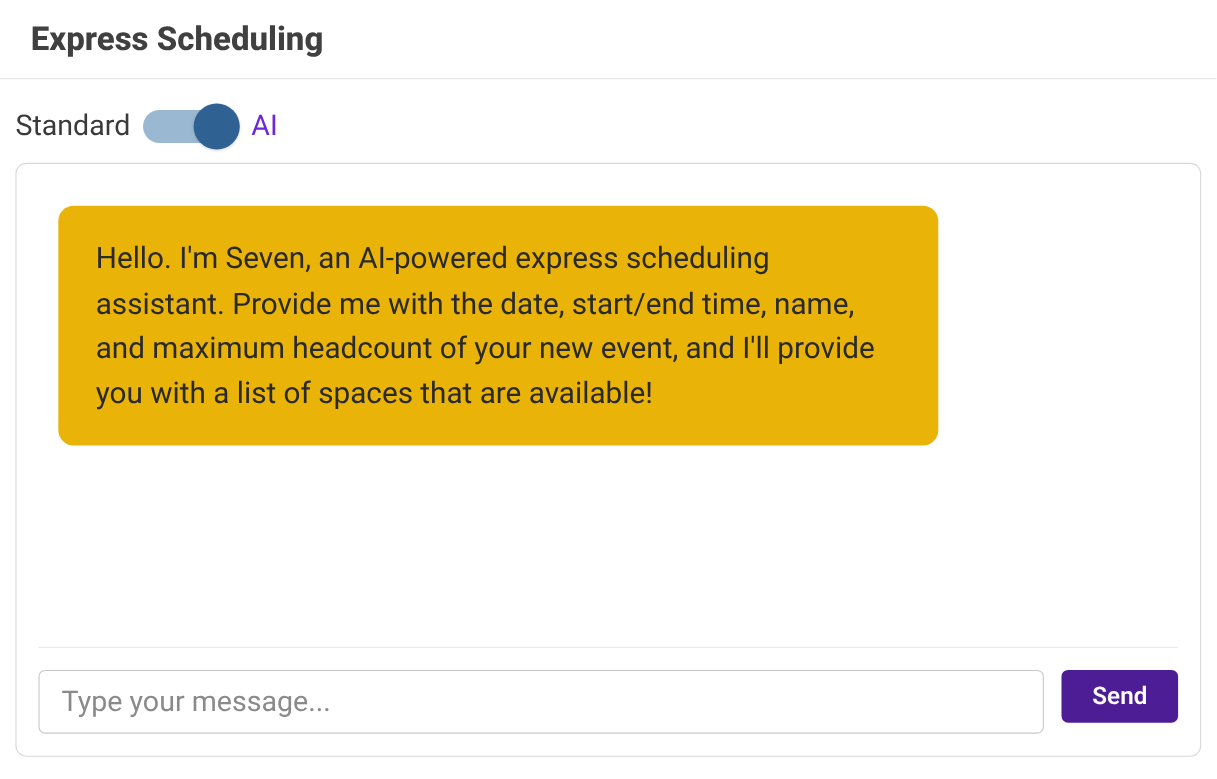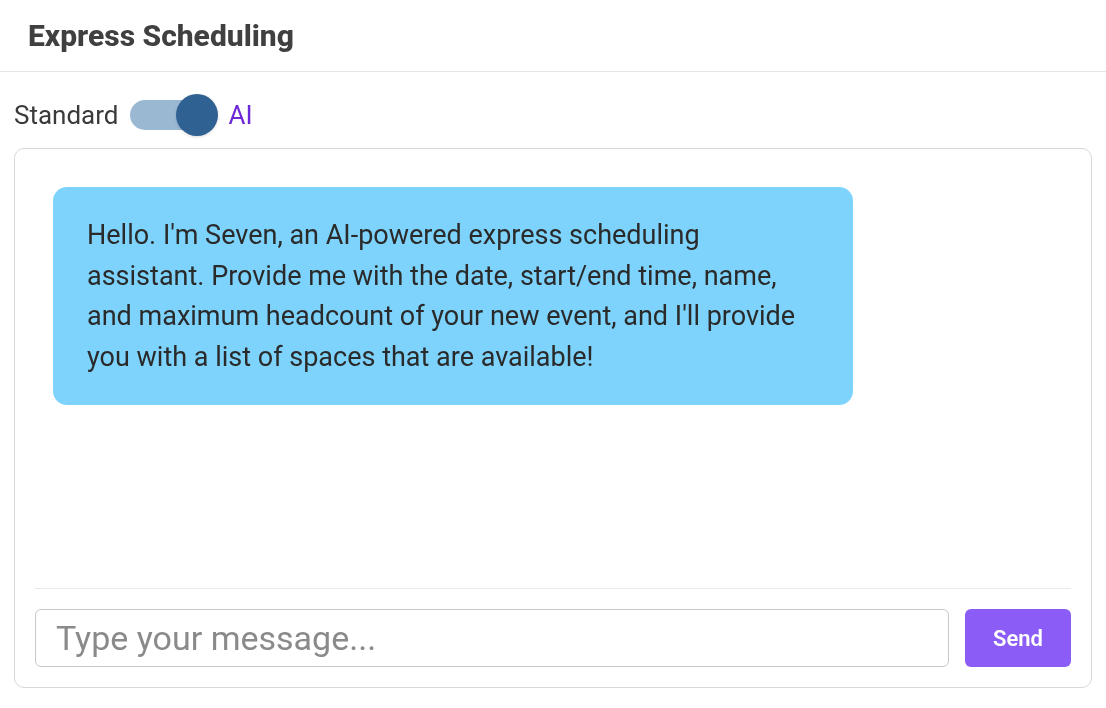--- a/index.html
+++ b/index.html
@@ -65,21 +65,21 @@
       flex-direction: column;
       height: 540px;
       position: relative;
     }
     .messages-area {
       flex: 1;
       overflow-y: auto;
       padding: 18px 18px 0 18px;
     }
     .bubble {
-      background: #7dd3fc;
+      background: #eab308;
       border-radius: 14px;
       padding: 28px 34px;
       max-width: 800px;
       font-size: 27px;
       line-height: 1.5;
       color: #2a2a2a;
       font-weight: 400;
     }
     .input-row {
       display: flex;
@@ -87,32 +87,32 @@
       padding-top: 20px;
       border-top: 1px solid #e9e9e9;
       margin-top: 10px;
     }
     .message-input {
       flex: 1;
       height: 58px;
       border: 1px solid #c9c9c9;
       border-radius: 6px;
       padding: 0 20px;
-      font-size: 34px;
+      font-size: 26px;
       color: #2c3e50;
       font-family: inherit;
       outline: none;
     }
     .message-input::placeholder {
       color: #8a8a8a;
     }
     .send-button {
-      height: 58px;
+      height: 48px;
       padding: 0 28px;
-      background: #8b5cf6;
+      background: #4c1d95;
       color: #ffffff;
       border: none;
       border-radius: 6px;
       font-size: 22px;
       font-weight: 600;
       cursor: pointer;
       font-family: inherit;
     }
   </style>
 </head>

